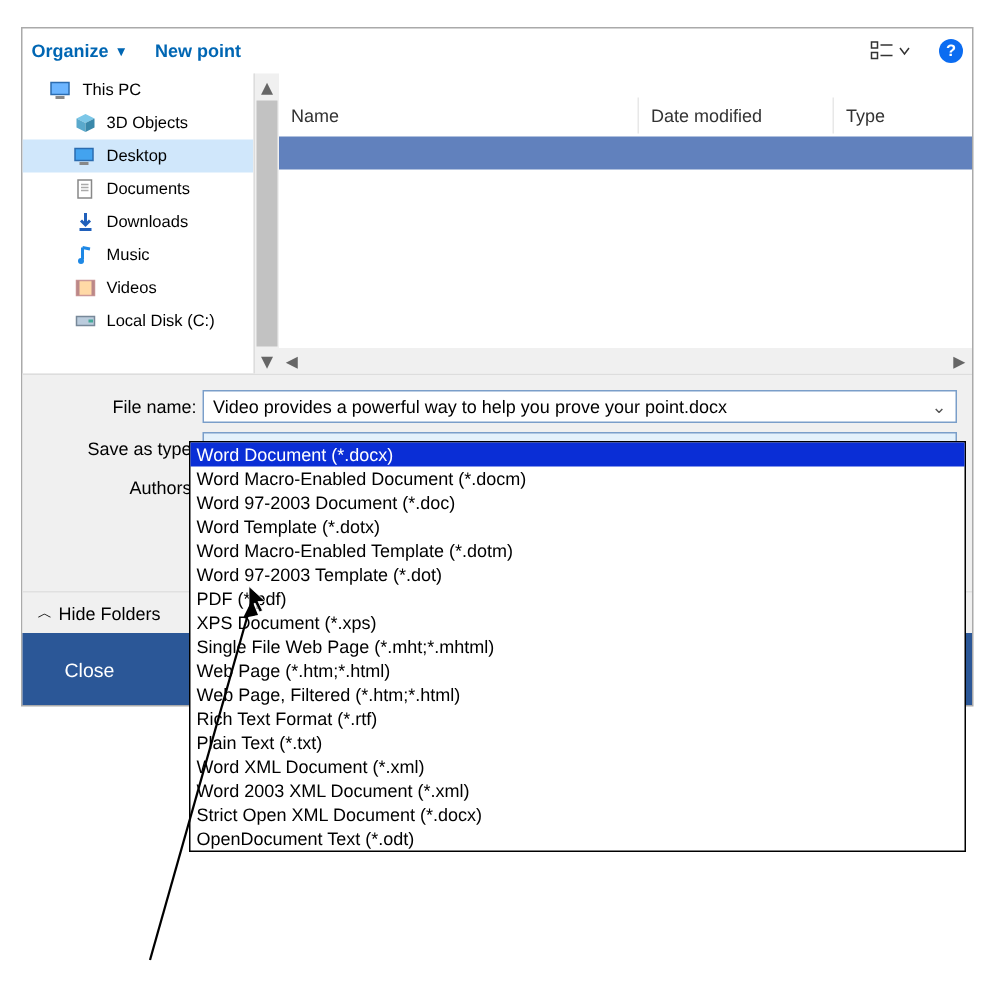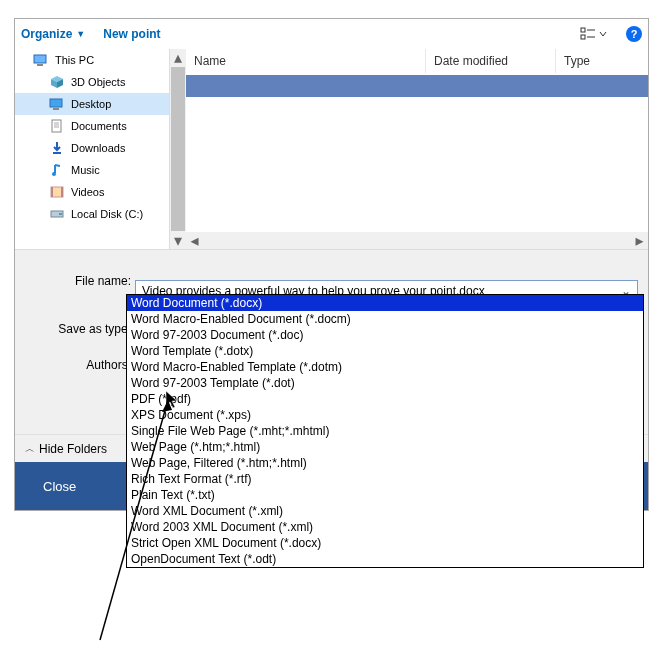--- a/index.html
+++ b/index.html
@@ -14,36 +14,36 @@
 
   .mainrow { display: flex; height: 200px; }
   .nav { width: 154px; border-right: 0; overflow:hidden; font-size: 11px; }
   .nav-item { height: 22px; display: flex; align-items: center; padding-left: 18px; gap: 6px; white-space: nowrap; }
   .nav-item.indent { padding-left: 34px; }
   .nav-item.selected { background: #d0e7fb; }
   .nav-icon { width: 16px; height: 14px; display:flex; align-items:center; justify-content:center; flex:none;}
   .vscroll { width: 17px; background: #f0f0f0; border-left: 1px solid #ddd; display:flex; flex-direction:column;}
   .vscroll .arrow { height: 17px; display:flex; align-items:center; justify-content:center; color:#666;}
   .vscroll .thumb { flex:1; margin:1px; background:#c2c2c2;}
-  .filearea { flex: 1; display:flex; flex-direction:column; }
+  .filearea { flex: 1; display:flex; flex-direction:column;margin-top:16px; }
   .cols { height: 24px; display:flex; align-items:center; font-size:12px; color:#333; }
   .col { border-right: 1px solid #e8e8e8; padding: 0 8px; height:100%; display:flex; align-items:center; }
   .col.name { width: 240px; }
   .col.date { width: 130px; }
   .col.type { flex: 1; border-right: none; }
   .selrow { background: #6181bd; height: 22px; margin-top: 2px; }
   .blank { flex:1; }
   .hscroll { height: 17px; background:#f0f0f0; display:flex; align-items:center;}
   .hscroll .arrow { width: 17px; text-align:center; color:#666;}
   .hscroll .track { flex:1; }
 
   .form { padding: 10px 10px 6px 10px; font-size: 12px; background:#f0f0f0; border-top:1px solid #ddd;}
   .form-row { display:flex; align-items:center; margin-bottom: 6px; }
   .form-label { width: 110px; text-align: right; padding-right: 4px; }
-  .form-input { flex: 1; height: 22px; border: 1px solid #7a9ec9; background:#fff; padding: 0 6px; display:flex; align-items:center; position:relative;margin-top:20px;}
+  .form-input { flex: 1; height: 22px; border: 1px solid #7a9ec9; background:#fff; padding: 0 6px; display:flex; align-items:center; position:relative;}
   .form-input .chev { position:absolute; right:6px; color:#555; }
 
   .authors-row { display:flex; align-items:flex-start; }
   .authors-row .form-label { padding-top: 2px; }
 
   .dropdown { position: absolute; left: 126px; top: 294px; width: 518px; border: 1px solid #000; background:#fff; font-size: 12px; z-index: 50;}
   .dd-item { height: 16px; padding: 0 4px; display:flex; align-items:center; white-space:nowrap; }
   .dd-item.sel { background: #0a2ed6; color:#fff; }
 
   .bottombar { height: 28px; display:flex; align-items:center; font-size:12px; background:#f0f0f0; padding: 0 10px; border-top:1px solid #e0e0e0;}

